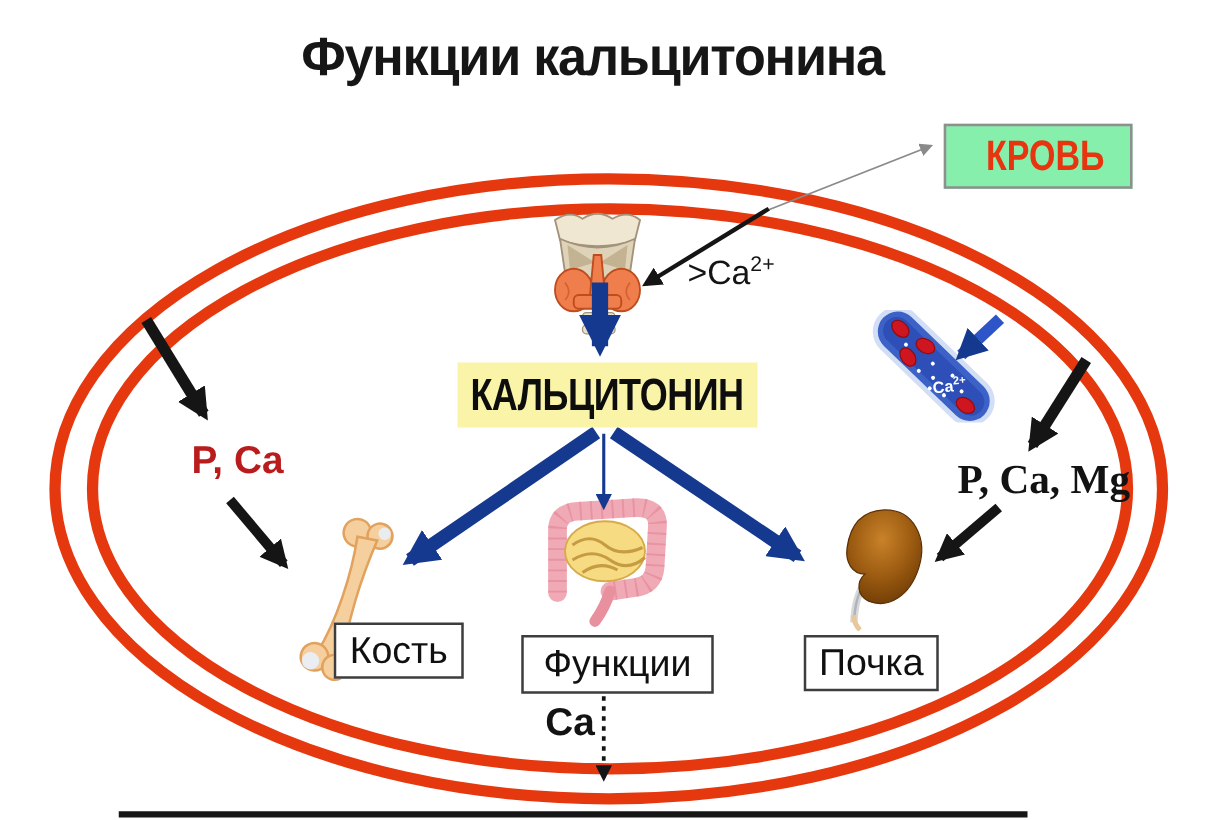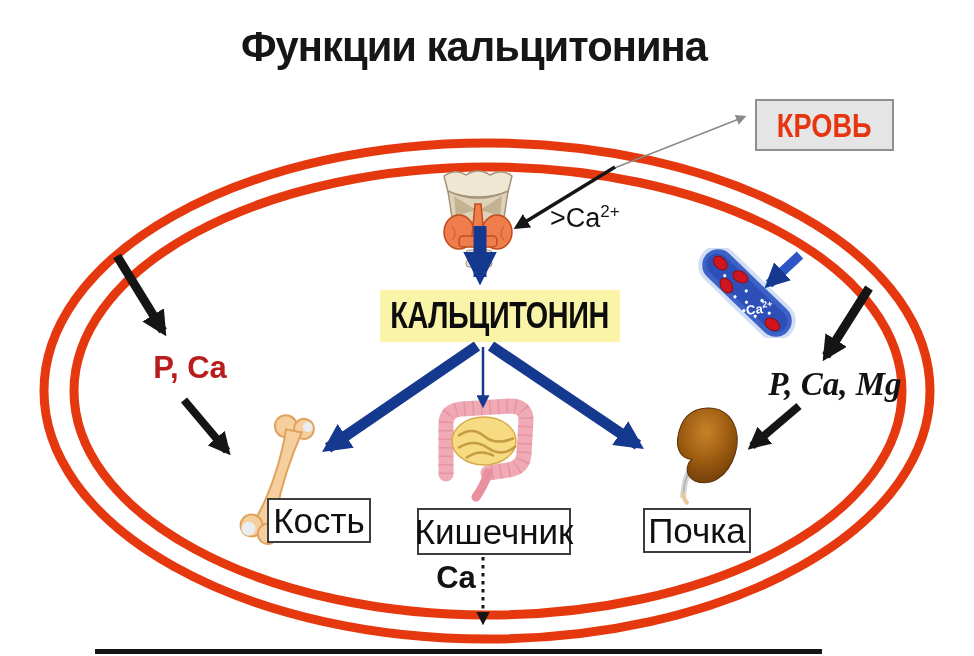--- a/index.html
+++ b/index.html
@@ -4,33 +4,33 @@
 <style>
   html,body{margin:0;padding:0;background:#fff;}
   .canvas{position:relative;width:974px;height:656px;background:#ffffff;overflow:hidden;
           font-family:"Liberation Sans",sans-serif;}
   .abs{position:absolute;}
   .title{top:22px;left:0;width:948px;text-align:center;font-size:43px;font-weight:bold;
          color:#161616;letter-spacing:-1px;transform:scaleX(0.97);}
   svg.layer{position:absolute;left:0;top:0;width:974px;height:656px;}
   #rings{z-index:1;} .illus{z-index:2;} #arrows{z-index:3;}
   .lblz{z-index:4;}
-  .blood-box{left:755px;top:99px;width:135px;height:48px;background:#e5e5e5;
-             border:2px solid #8f8f8f;display:flex;align-items:center;justify-content:center;}
+  .blood-box{left:755px;top:99px;width:135px;height:48px;background:#86efac;
+             border:2px solid #8f8f8f;display:flex;align-items:center;justify-content:center;padding-left:12px;}
   .blood-box span{font-size:34px;font-weight:800;color:#e6350f;transform:scaleX(0.8);letter-spacing:0;}
   .stimulus{left:550px;top:202px;font-size:27px;color:#141414;}
   .stimulus sup{font-size:17px;}
-  .hormone{left:380px;top:290px;width:240px;height:52px;background:#f9f4a8;
+  .hormone{left:366px;top:290px;width:240px;height:52px;background:#f9f4a8;
            display:flex;align-items:center;justify-content:center;}
   .hormone span{font-size:36px;font-weight:900;color:#0d0d0d;transform:scaleX(0.8);letter-spacing:-0.5px;white-space:nowrap;}
   .ions-left{left:125px;top:350px;width:130px;text-align:center;font-size:31px;font-weight:bold;color:#b91c1c;}
   .ions-right{left:750px;top:366px;width:170px;text-align:center;font-size:33px;font-weight:bold;
-              color:#121212;font-family:"Liberation Serif",serif;white-space:nowrap;font-style:italic;}
+              color:#121212;font-family:"Liberation Serif",serif;white-space:nowrap;}
   .tagbox{background:#fff;border:2px solid #3d3d3d;display:flex;align-items:center;
-          justify-content:center;font-size:35px;color:#101010;}
+          justify-content:center;font-size:30px;color:#101010;}
   .tag-bone{left:267px;top:498px;width:100px;height:41px;}
   .tag-intestine{left:417px;top:508px;width:150px;height:43px;}
   .tag-kidney{left:643px;top:508px;width:104px;height:41px;}
   .ca-excrete{left:425px;top:560px;width:62px;text-align:center;font-size:31px;font-weight:bold;color:#131313;}
   .vessel-ca{left:746px;top:300px;font-size:13px;font-weight:bold;color:#ffffff;transform:rotate(-6deg);z-index:3;}
   .vessel-ca sup{font-size:9px;}
   .bottom-bar{left:95px;top:649px;width:727px;height:5px;background:#161616;z-index:5;}
 </style>
 </head>
 <body>
@@ -168,21 +168,21 @@
     <span>КАЛЬЦИТОНИН</span>
   </div>
 
   <div class="abs ions-left lblz">P, Ca</div>
   <div class="abs ions-right lblz">P, Ca, Mg</div>
 
   <div class="abs tagbox tag-bone lblz">
     <span>Кость</span>
   </div>
   <div class="abs tagbox tag-intestine lblz">
-    <span>Кишечник</span>
+    <span>Функции</span>
   </div>
   <div class="abs tagbox tag-kidney lblz">
     <span>Почка</span>
   </div>
 
   <div class="abs ca-excrete lblz">Ca</div>
 
   <div class="abs bottom-bar"></div>
 </div>
 

